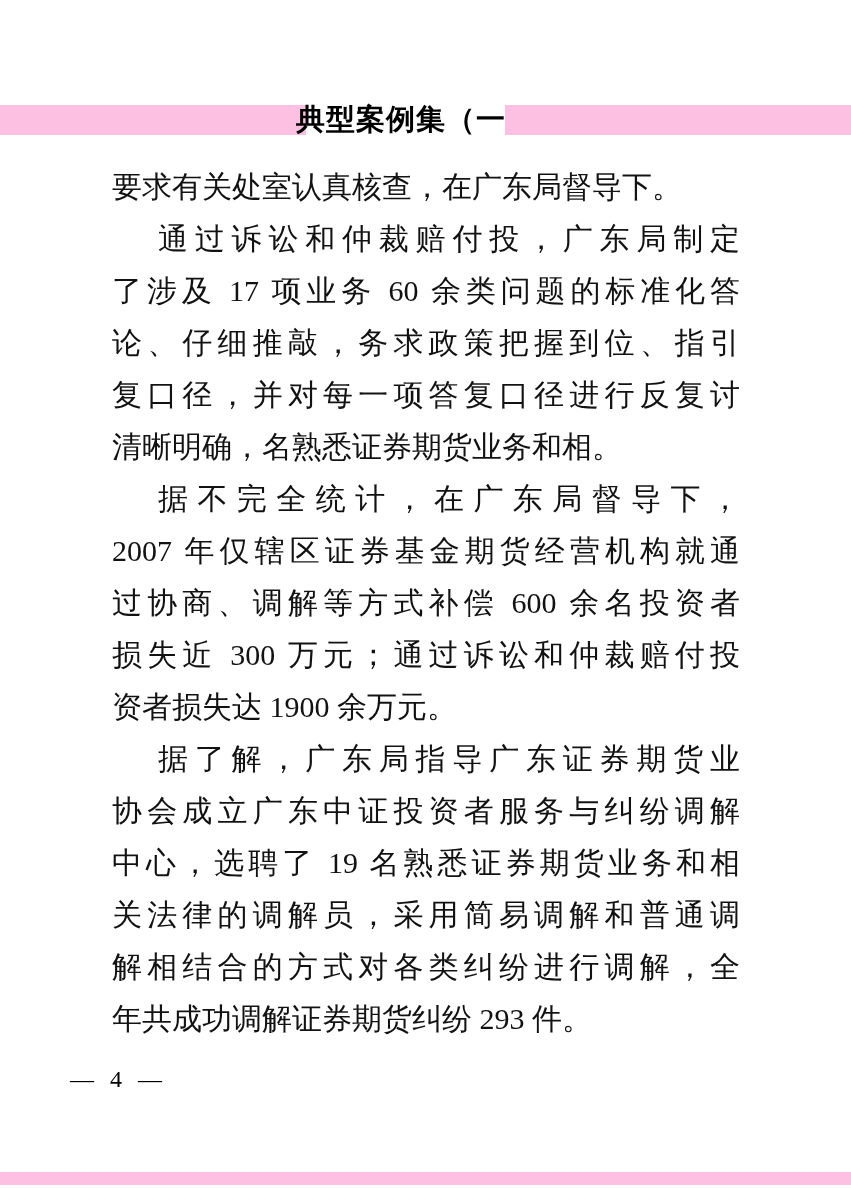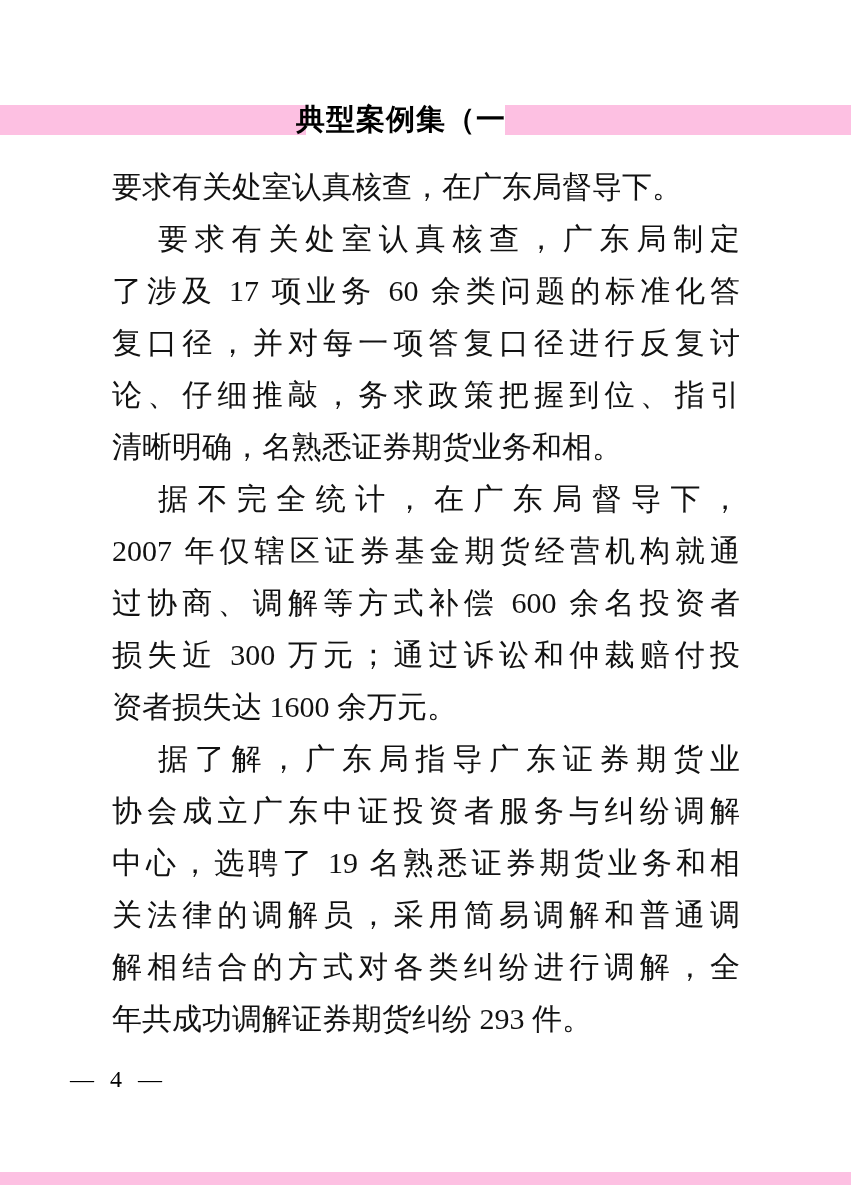--- a/index.html
+++ b/index.html
@@ -61,30 +61,30 @@
 <body>
 
 <div class="page" style="background: rgb(255, 255, 255);">
 
   <div class="band band-left" style="background: rgb(253, 192, 226);"></div>
   <div class="header-title">典型案例集（一）</div>
   <div class="band band-right" style="background: rgb(253, 192, 226);"></div>
 
   <div class="textblock" style="color: rgb(18, 18, 18);">
       <div class="line">要求有关处室认真核查，在广东局督导下。</div>
-      <div class="line just indent">要求有关处室认真核查，广东局制定</div>
+      <div class="line just indent">通过诉讼和仲裁赔付投，广东局制定</div>
       <div class="line just">了涉及 17 项业务 60 余类问题的标准化答</div>
+      <div class="line just">论、仔细推敲，务求政策把握到位、指引</div>
       <div class="line just">复口径，并对每一项答复口径进行反复讨</div>
-      <div class="line just">论、仔细推敲，务求政策把握到位、指引</div>
       <div class="line">清晰明确，名熟悉证券期货业务和相。</div>
       <div class="line just indent">据不完全统计，在广东局督导下，</div>
       <div class="line just">2007 年仅辖区证券基金期货经营机构就通</div>
       <div class="line just">过协商、调解等方式补偿 600 余名投资者</div>
       <div class="line just">损失近 300 万元；通过诉讼和仲裁赔付投</div>
-      <div class="line">资者损失达 1600 余万元。</div>
+      <div class="line">资者损失达 1900 余万元。</div>
       <div class="line just indent">据了解，广东局指导广东证券期货业</div>
       <div class="line just">协会成立广东中证投资者服务与纠纷调解</div>
       <div class="line just">中心，选聘了 19 名熟悉证券期货业务和相</div>
       <div class="line just">关法律的调解员，采用简易调解和普通调</div>
       <div class="line just">解相结合的方式对各类纠纷进行调解，全</div>
       <div class="line">年共成功调解证券期货纠纷 293 件。</div>
     </div>
 
   <div class="page-number">— 4 —</div>
 

